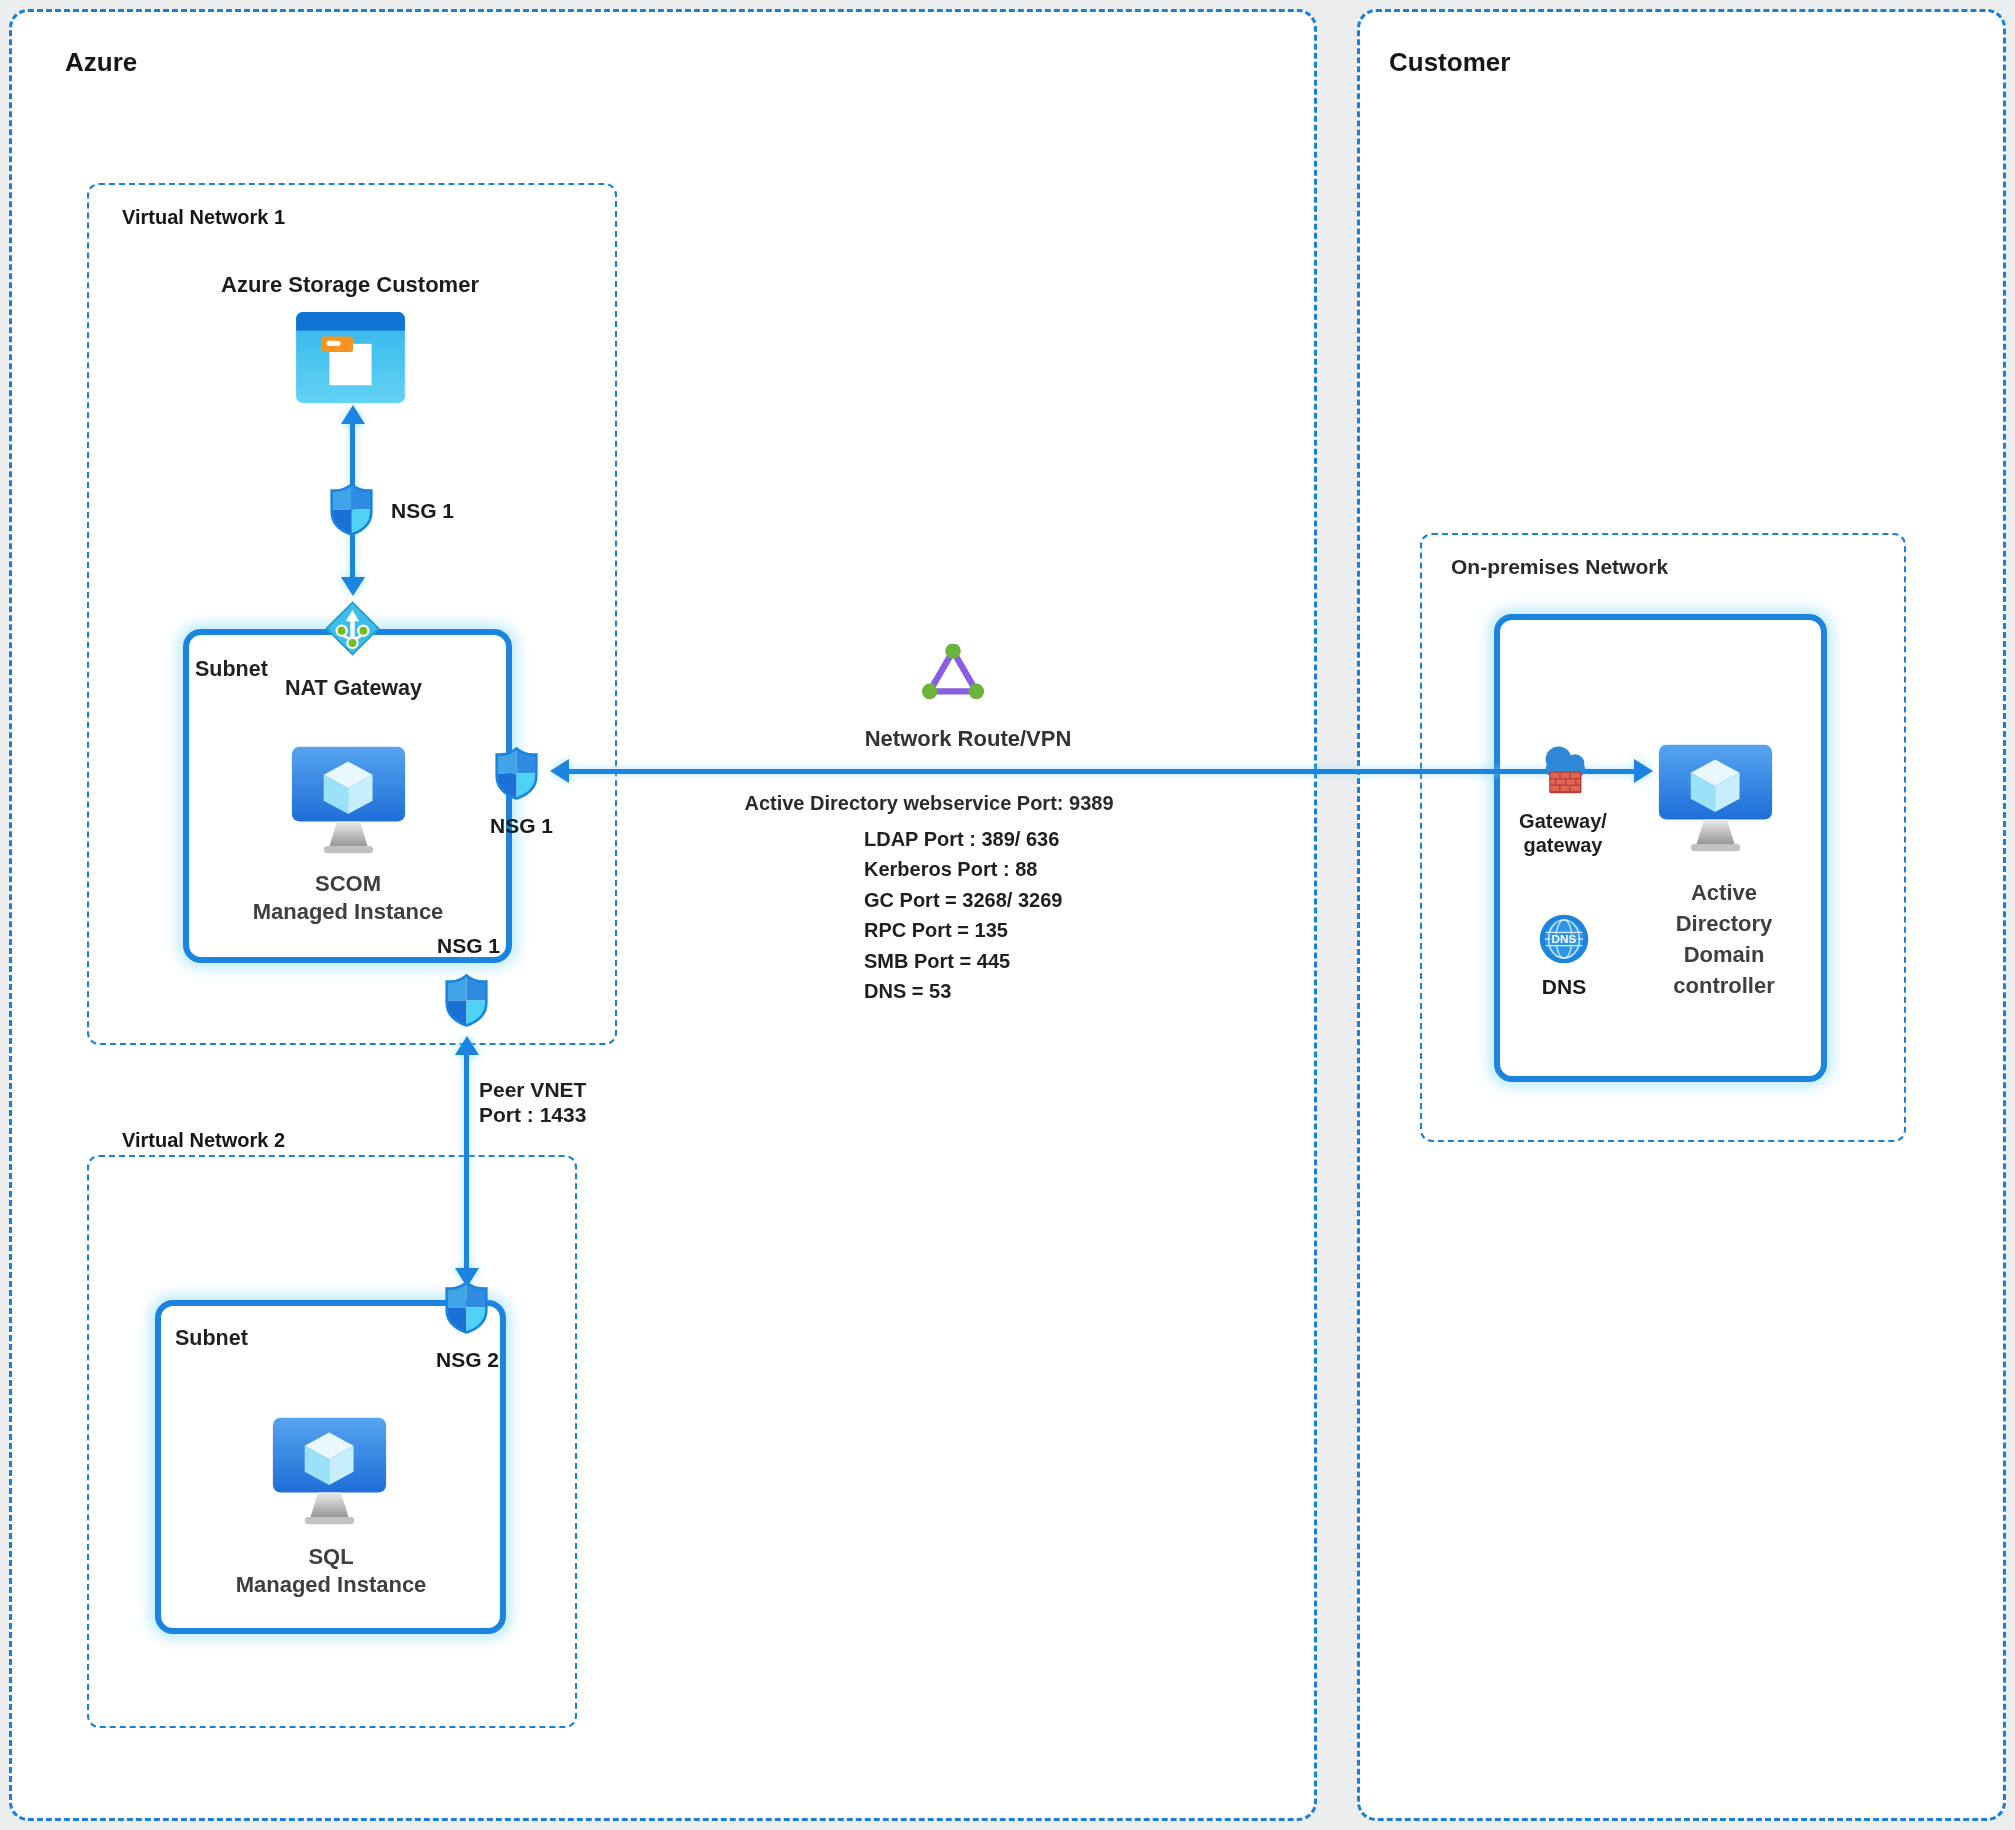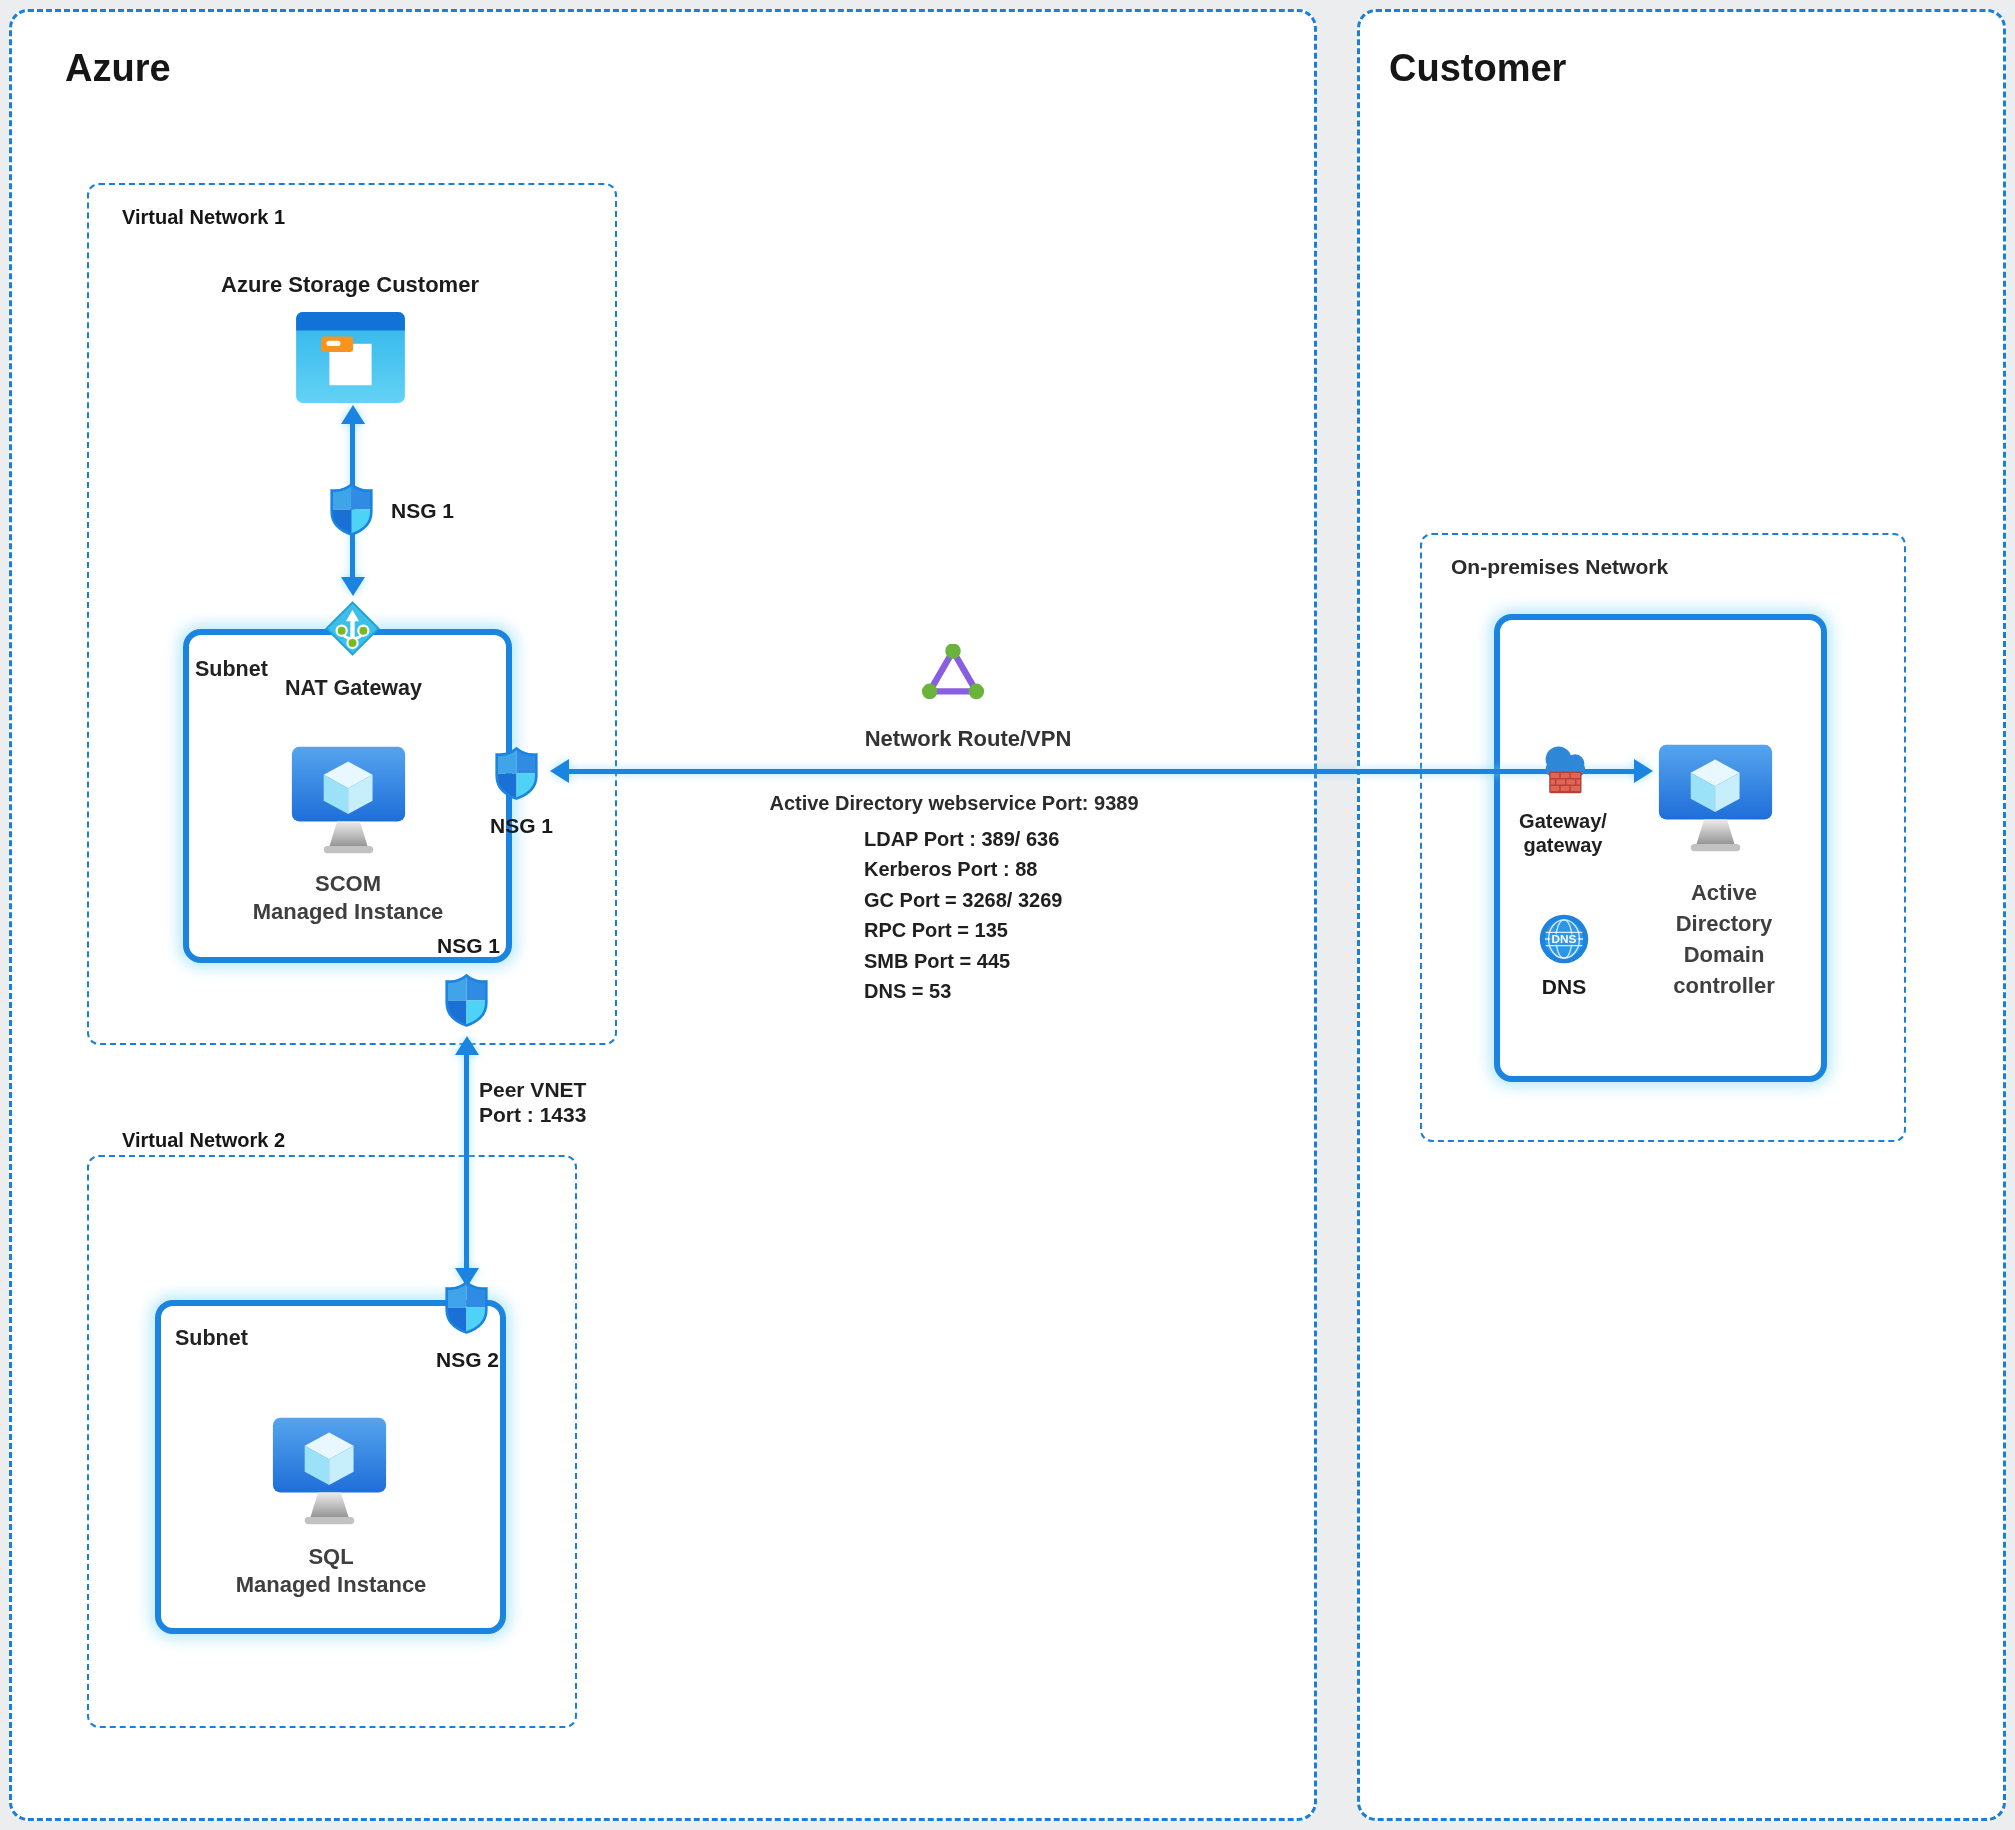--- a/index.html
+++ b/index.html
@@ -5,21 +5,21 @@
   html,body{margin:0;padding:0;background:#ecedee;}
   *{box-sizing:border-box;}
   .canvas{
     position:relative;width:2015px;height:1831px;background:#ecedee;
     font-family:"Liberation Sans",sans-serif;color:#1a1a1a;overflow:hidden;
   }
   .region{position:absolute;background:#ffffff;border:3px dashed #1a7fd9;border-radius:19px;z-index:0;}
   .dashed-box{position:absolute;border:2.2px dashed #1a7fd9;border-radius:12px;z-index:1;}
   .solid-box{position:absolute;background:#ffffff;border:6.7px solid #1b83e0;border-radius:18px;
              box-shadow:0 0 13.3px 4.4px rgba(104,208,247,.45);z-index:1;}
-  .region-title{position:absolute;font-size:38px;font-weight:600;color:#161616;white-space:nowrap;z-index:7;}
+  .region-title{position:absolute;font-size:26px;font-weight:600;color:#161616;white-space:nowrap;z-index:7;}
   .box-title{position:absolute;font-size:20px;font-weight:700;color:#161616;white-space:nowrap;z-index:7;text-align:center;}
   .lbl{position:absolute;font-size:21px;font-weight:600;color:#1a1a1a;white-space:nowrap;z-index:7;}
   .lbl-bold{position:absolute;font-size:22px;font-weight:700;color:#1c1c1c;white-space:nowrap;z-index:7;}
   .center{text-align:center;}
   .icon{position:absolute;z-index:6;}
   .arrow{position:absolute;z-index:5;filter:drop-shadow(0 0 4.4px rgba(130,216,250,.75));}
   .arrow .line{position:absolute;background:#1b83e0;}
   .head-up{position:absolute;width:0;height:0;border-left:12px solid transparent;border-right:12px solid transparent;border-bottom:19px solid #1b83e0;}
   .head-down{position:absolute;width:0;height:0;border-left:12px solid transparent;border-right:12px solid transparent;border-top:19px solid #1b83e0;}
   .head-left{position:absolute;width:0;height:0;border-top:12px solid transparent;border-bottom:12px solid transparent;border-right:19px solid #1b83e0;}
@@ -184,21 +184,21 @@
     <div class="head-right" style="right:0;top:2.2px;"></div>
   </div>
 
   <svg class="icon" style="left:921px;top:644px;" width="64" height="58" viewBox="0 0 88 82">
     <path d="M44 10 L77 67 L11 67 Z" fill="none" stroke="#8a5ee0" stroke-width="9" stroke-linejoin="round"></path>
     <circle cx="44" cy="10" r="11" fill="#6ab33c"></circle>
     <circle cx="11" cy="67" r="11" fill="#6ab33c"></circle>
     <circle cx="77" cy="67" r="11" fill="#6ab33c"></circle>
   </svg>
   <div class="lbl-bold center" style="left:857px;top:726px;width:222px;color:#333;">Network Route/VPN</div>
-  <div class="lbl center" style="left:769px;top:792px;width:370px;font-size:20px;font-weight:700;color:#2b2b2b;">Active Directory webservice Port: 9389</div>
+  <div class="lbl center" style="left:744px;top:792px;width:370px;font-size:20px;font-weight:700;color:#2b2b2b;">Active Directory webservice Port: 9389</div>
   <div class="mono-block ports" style="left:864px;top:828px;">
     <div>LDAP Port : 389/ 636</div>
     <div>Kerberos Port : 88</div>
     <div>GC Port = 3268/ 3269</div>
     <div>RPC Port = 135</div>
     <div>SMB Port = 445</div>
     <div>DNS = 53</div>
   </div>
 
   <div class="dashed-box" style="left:1420px;top:533px;width:486px;height:609px;"></div>

